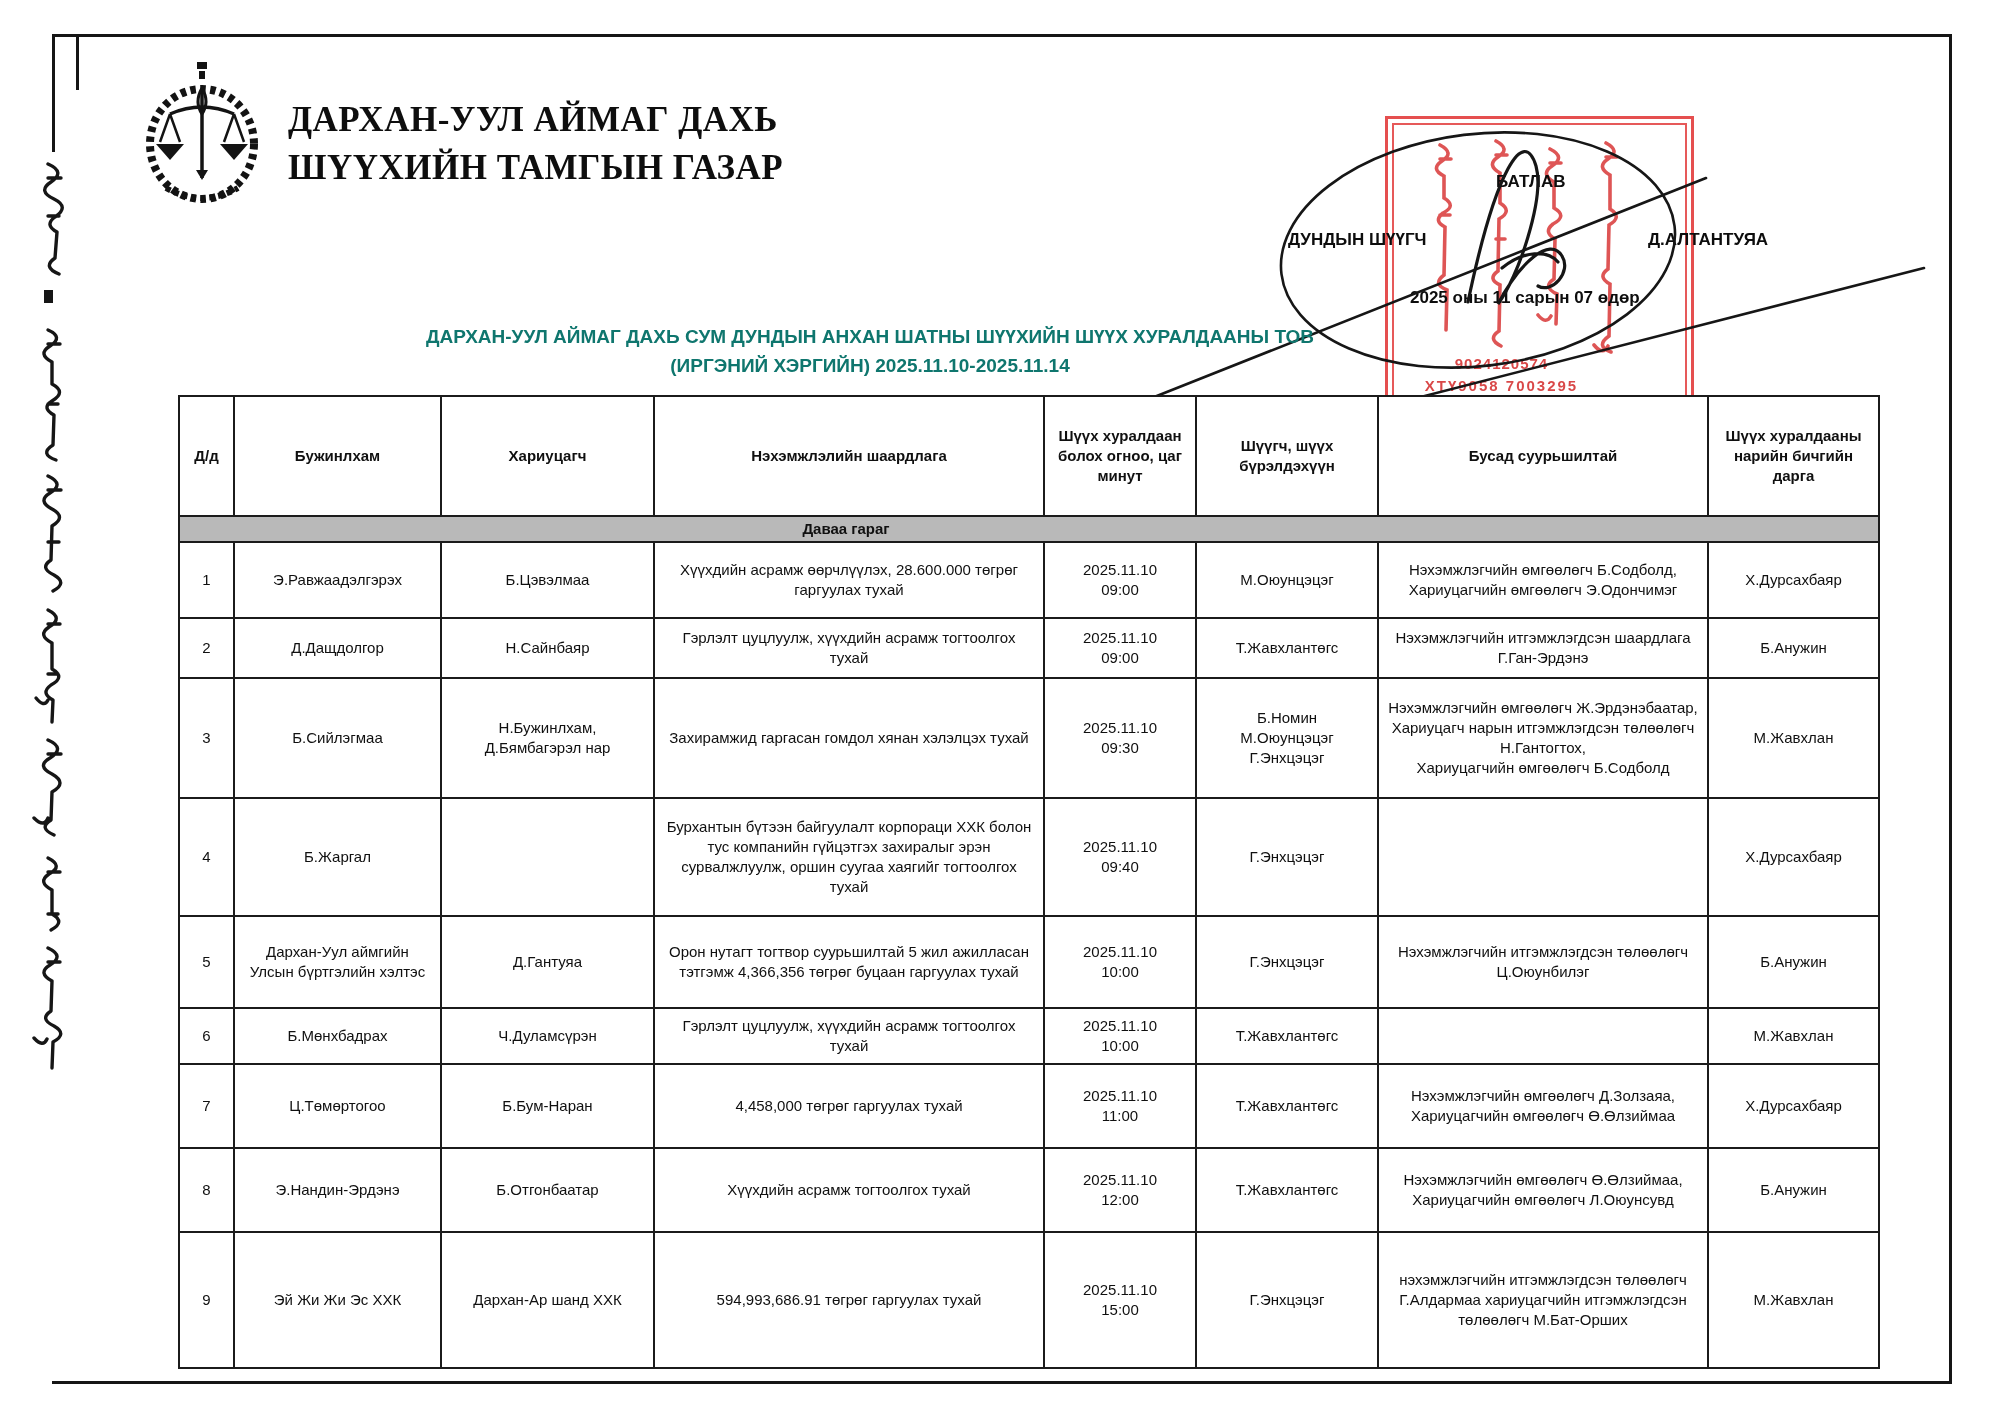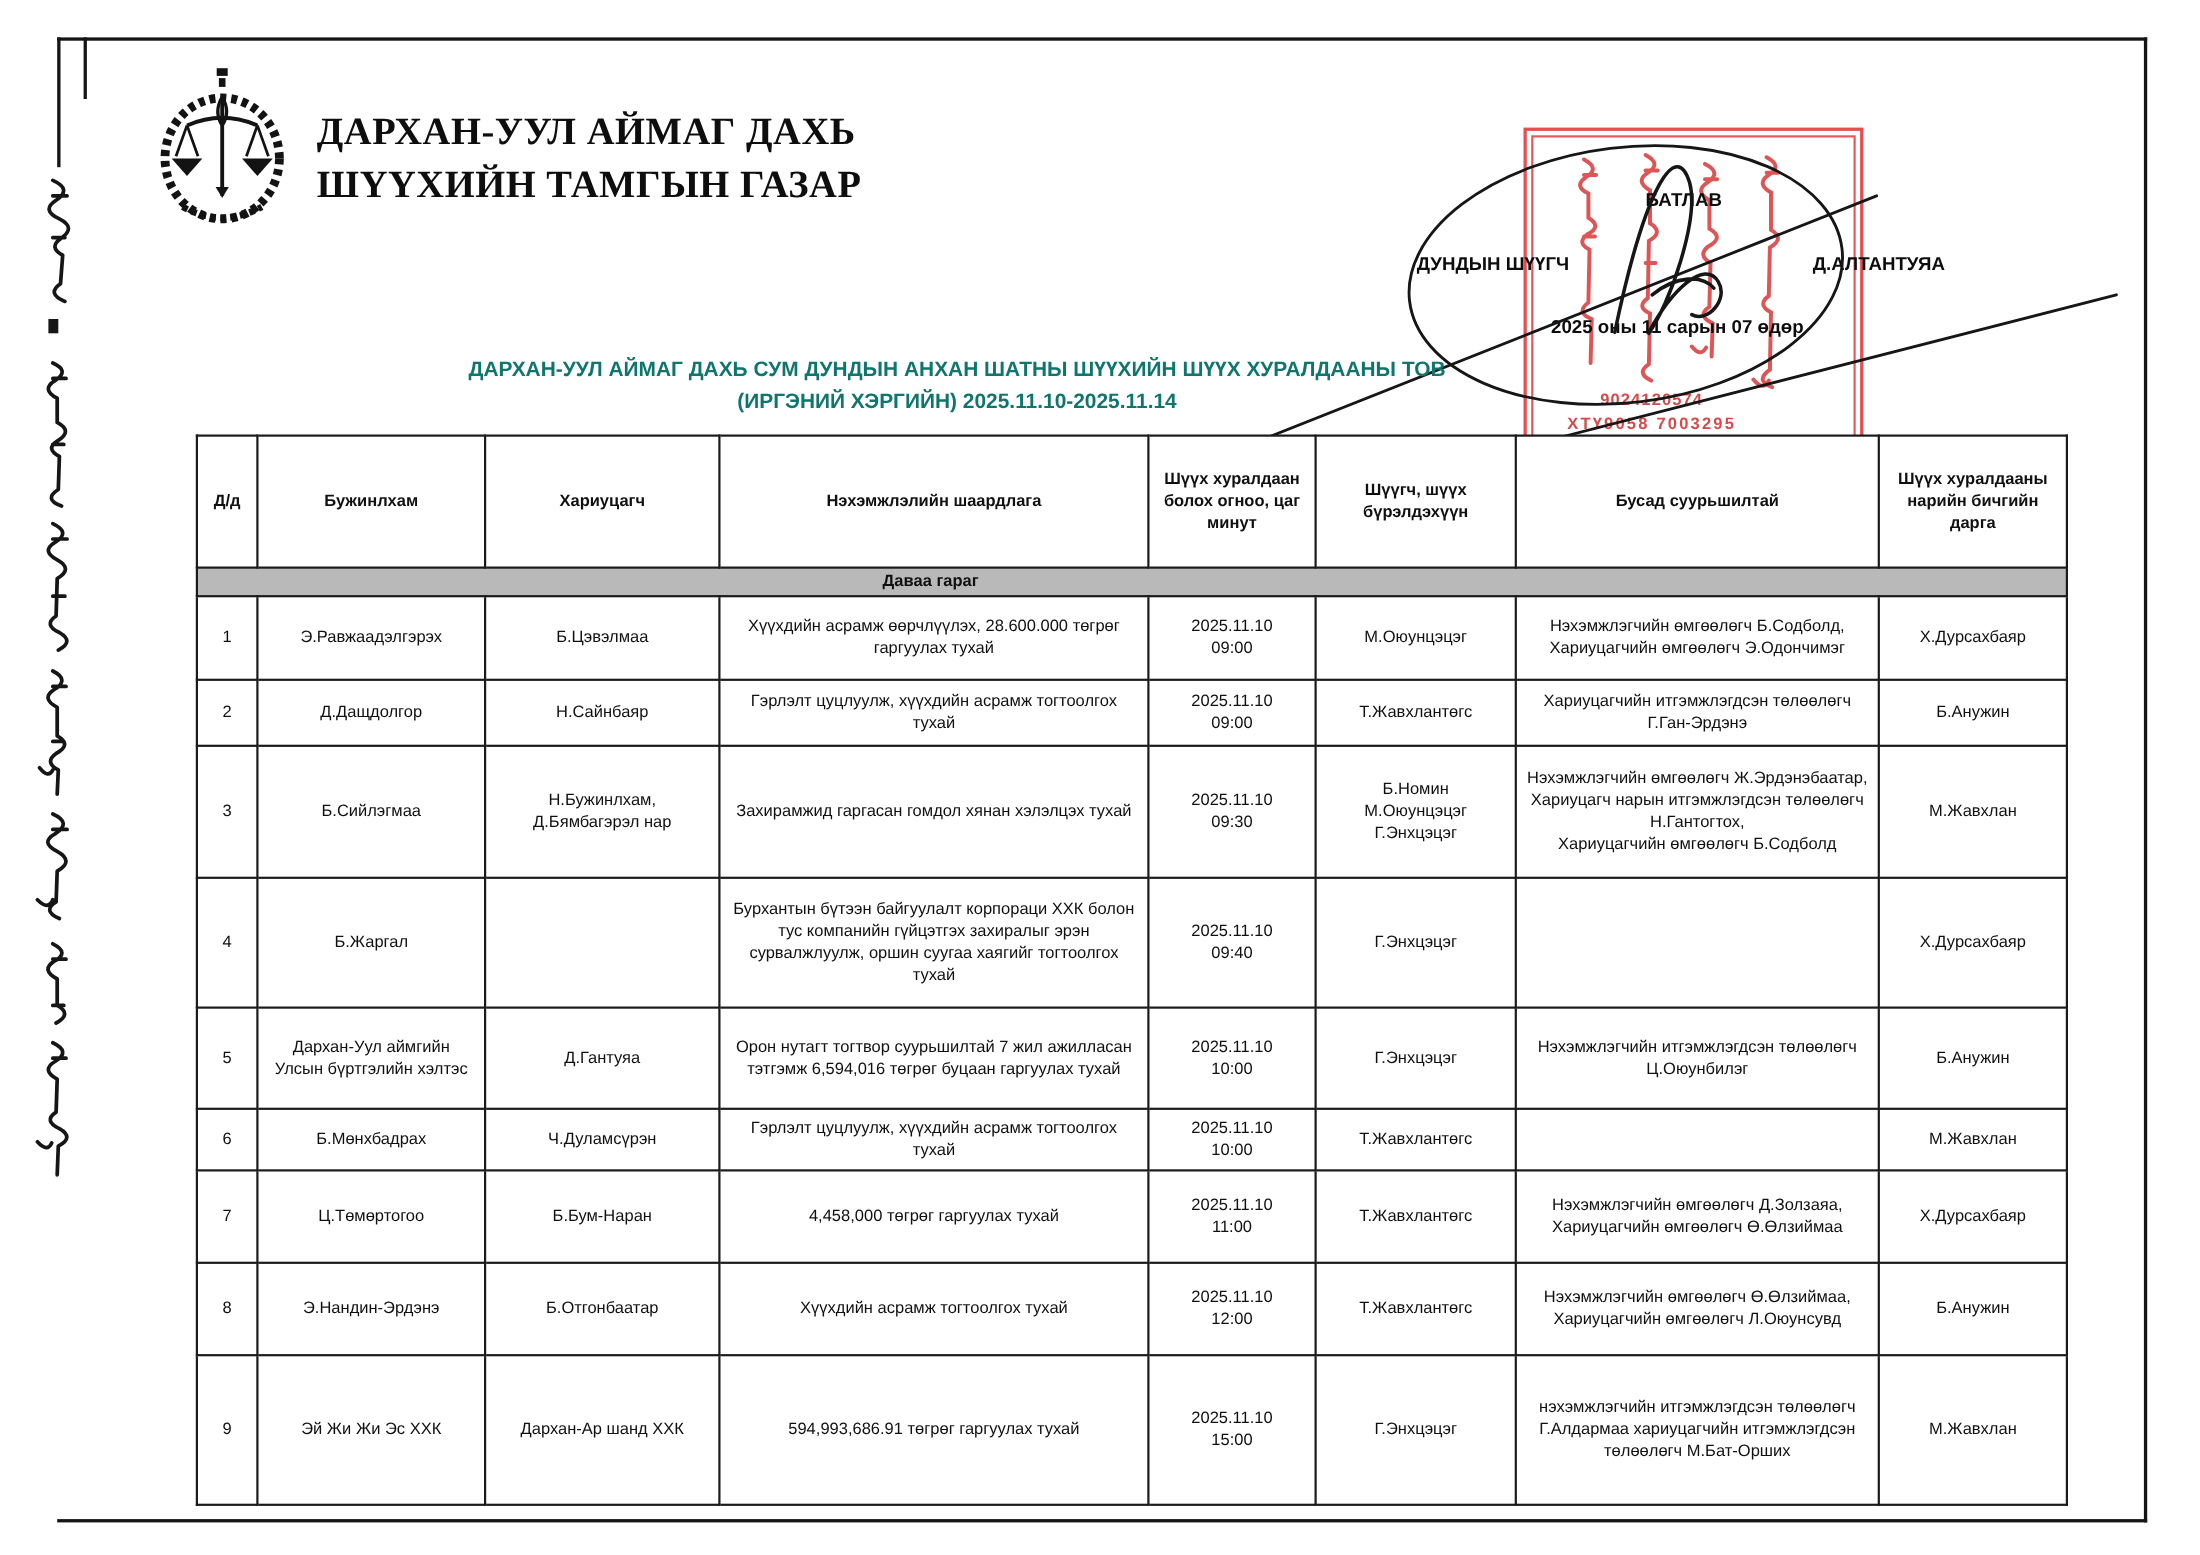--- a/index.html
+++ b/index.html
@@ -166,21 +166,21 @@
         <td class="col-secretary">Х.Дурсахбаяр</td>
       </tr>
       <tr style="height: 60px;">
         <td class="col-no">2</td>
         <td class="col-plaintiff">Д.Дащдолгор</td>
         <td class="col-defendant">Н.Сайнбаяр</td>
         <td class="col-claim">Гэрлэлт цуцлуулж, хүүхдийн асрамж тогтоолгох тухай</td>
         <td class="col-datetime">2025.11.10
 09:00</td>
         <td class="col-judge">Т.Жавхлантөгс</td>
-        <td class="col-participants">Хариуцагчийн итгэмжлэгдсэн төлөөлөгч Г.Ган-Эрдэнэ</td>
+        <td class="col-participants">Нэхэмжлэгчийн итгэмжлэгдсэн шаардлага Г.Ган-Эрдэнэ</td>
         <td class="col-secretary">Б.Анужин</td>
       </tr>
       <tr style="height: 120px;">
         <td class="col-no">3</td>
         <td class="col-plaintiff">Б.Сийлэгмаа</td>
         <td class="col-defendant">Н.Бужинлхам,
 Д.Бямбагэрэл нар</td>
         <td class="col-claim">Захирамжид гаргасан гомдол хянан хэлэлцэх тухай</td>
         <td class="col-datetime">2025.11.10
 09:30</td>
@@ -200,21 +200,21 @@
         <td class="col-datetime">2025.11.10
 09:40</td>
         <td class="col-judge">Г.Энхцэцэг</td>
         <td class="col-participants"></td>
         <td class="col-secretary">Х.Дурсахбаяр</td>
       </tr>
       <tr style="height: 92px;">
         <td class="col-no">5</td>
         <td class="col-plaintiff">Дархан-Уул аймгийн Улсын бүртгэлийн хэлтэс</td>
         <td class="col-defendant">Д.Гантуяа</td>
-        <td class="col-claim">Орон нутагт тогтвор суурьшилтай 7 жил ажилласан тэтгэмж 6,594,016 төгрөг буцаан гаргуулах тухай</td>
+        <td class="col-claim">Орон нутагт тогтвор суурьшилтай 5 жил ажилласан тэтгэмж 4,366,356 төгрөг буцаан гаргуулах тухай</td>
         <td class="col-datetime">2025.11.10
 10:00</td>
         <td class="col-judge">Г.Энхцэцэг</td>
         <td class="col-participants">Нэхэмжлэгчийн итгэмжлэгдсэн төлөөлөгч Ц.Оюунбилэг</td>
         <td class="col-secretary">Б.Анужин</td>
       </tr>
       <tr style="height: 56px;">
         <td class="col-no">6</td>
         <td class="col-plaintiff">Б.Мөнхбадрах</td>
         <td class="col-defendant">Ч.Дуламсүрэн</td>

